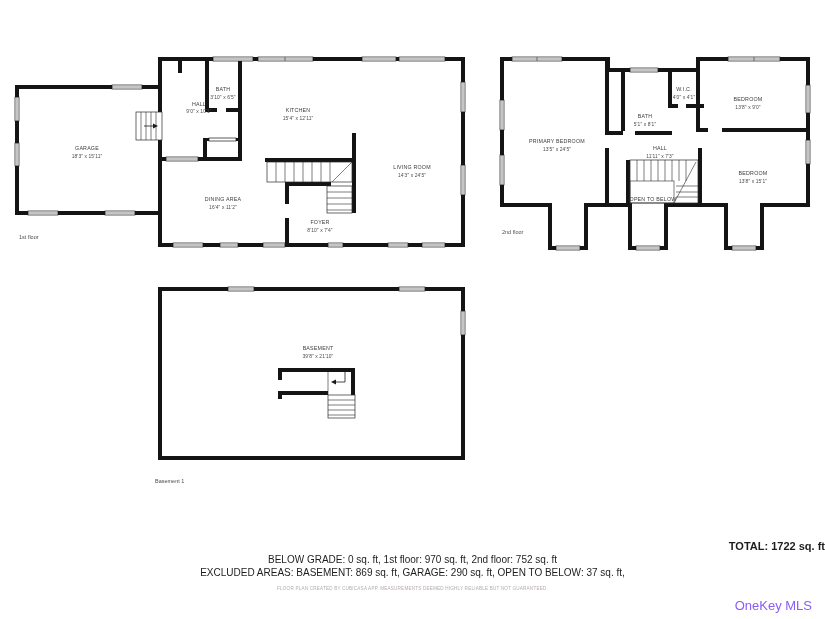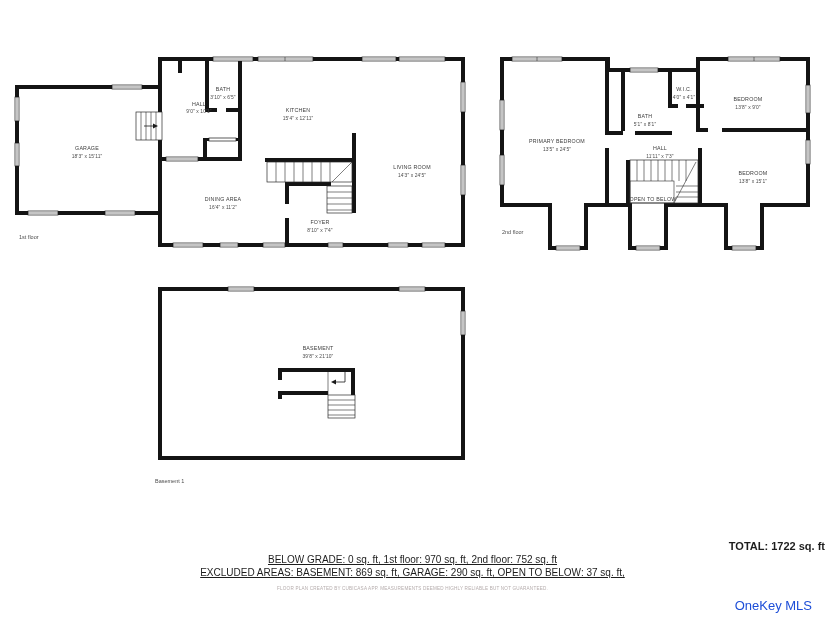--- a/index.html
+++ b/index.html
@@ -14,23 +14,23 @@
   .stair{fill:#ffffff;stroke:#2a2a2a;stroke-width:0.7;}
   .tread{stroke:#2a2a2a;stroke-width:0.6;}
   .thin{stroke:#2a2a2a;stroke-width:0.6;fill:none;}
   .arrowline{stroke:#1a1a1a;stroke-width:0.8;}
   .arrowhead{fill:#1a1a1a;}
   .rn{font-family:"Liberation Sans",sans-serif;font-size:5.3px;fill:#3b3b3b;text-anchor:middle;letter-spacing:0.2px;}
   .rd{font-family:"Liberation Sans",sans-serif;font-size:4.9px;fill:#4a4a4a;text-anchor:middle;letter-spacing:0.1px;}
   .fl{font-family:"Liberation Sans",sans-serif;font-size:5.5px;fill:#4d4d4d;text-anchor:start;}
   .summary{position:absolute;left:0;top:540px;width:825px;text-align:center;color:#1d1d1d;}
   .sum-total{font-size:11px;font-weight:bold;line-height:13px;text-align:right;}
-  .sum-line{font-size:10px;line-height:13px;text-decoration:underline;}
+  .sum-line{font-size:10px;line-height:13px;}
   .sum-disclaimer{font-size:4.6px;color:#b5acac;margin-top:7px;letter-spacing:0.2px;}
-  .watermark{position:absolute;right:13px;bottom:6px;font-size:13px;color:#1d4ed8;}
+  .watermark{position:absolute;right:13px;bottom:6px;font-size:13px;color:#8b5cf6;}
 </style>
 </head>
 <body>
 
 <div class="canvas">
 
   <svg class="plan-svg" width="825" height="619" viewBox="0 0 825 619">
 
     <g>
 

